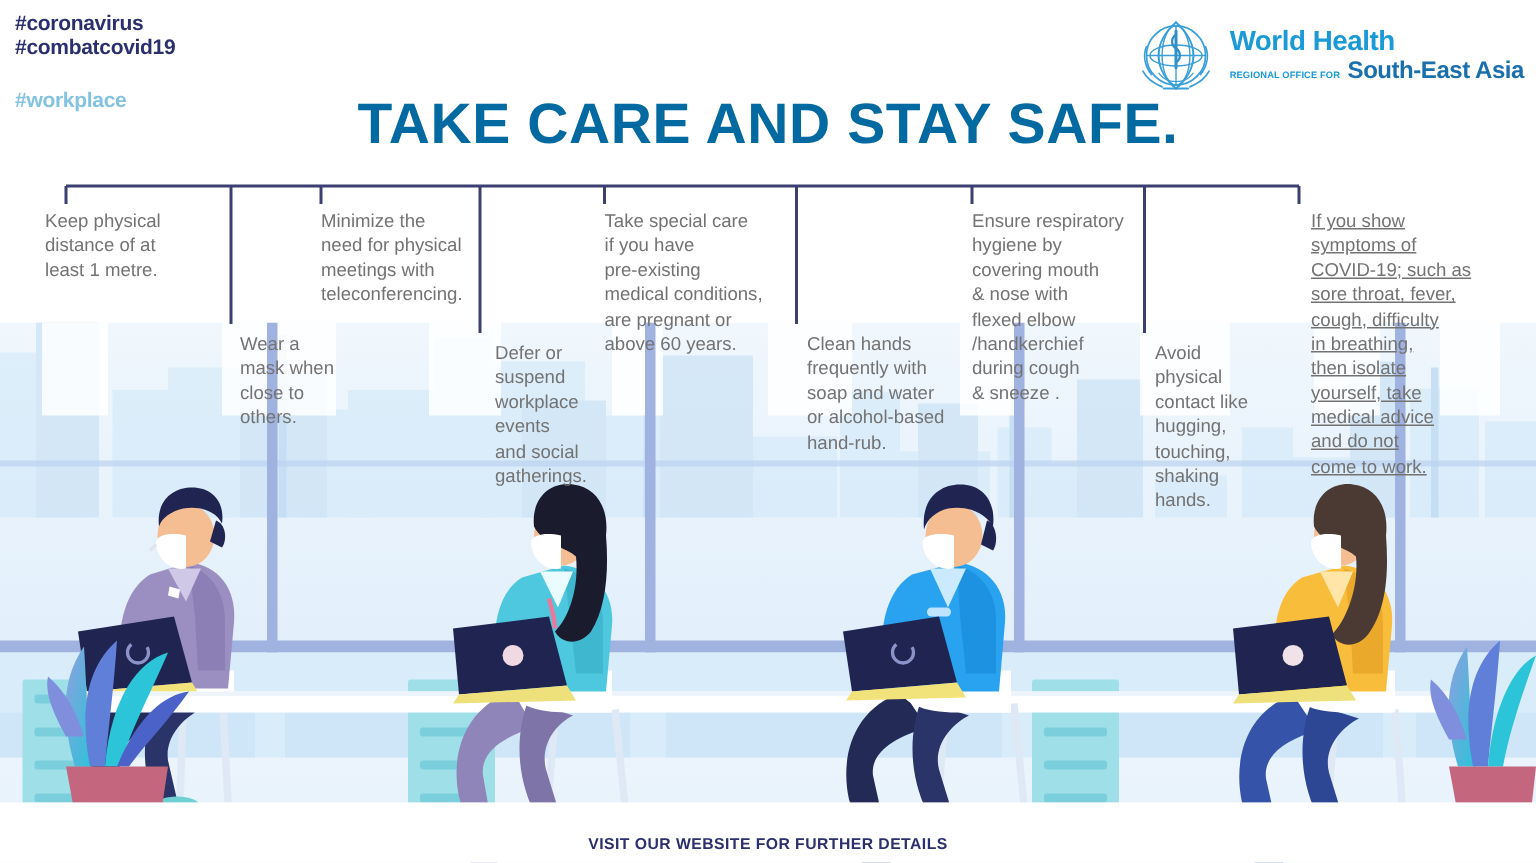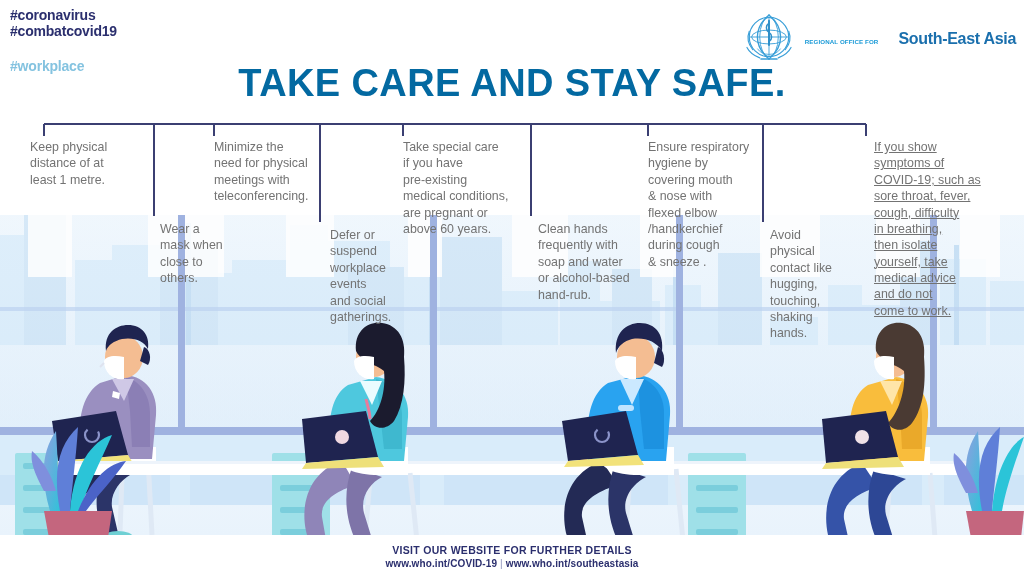--- a/index.html
+++ b/index.html
@@ -21,21 +21,21 @@
     position:absolute; left:0; right:0; top:62px; text-align:center;
     font-size:38px; font-weight:bold; color:#0369a1; letter-spacing:0.4px;
   }
 
   .who-logo { position:absolute; right:8px; top:8px; display:flex; align-items:center; gap:7px; }
   .who-emblem { width:58px; height:58px; flex:0 0 58px; }
   .who-words { line-height:1.0; }
   .who-words .w1, .who-words .w2 {
     color:#1a9ad7; font-weight:bold; font-size:18.5px; letter-spacing:-0.3px; display:block;
   }
-  .who-sea { display:flex; align-items:flex-end; gap:20px; margin-top:4px; }
+  .who-sea { display:flex; align-items:flex-end; gap:5px; margin-top:4px; }
   .who-sea .roff { color:#1a9ad7; font-size:6.2px; font-weight:bold; letter-spacing:0.1px; padding-bottom:2px; }
   .who-sea .sea { color:#1a6fad; font-weight:bold; font-size:16px; letter-spacing:-0.3px; }
 
   
   .bracket { position:absolute; left:0; top:0; width:1024px; height:240px; pointer-events:none; }
 
   
   .tip {
     position:absolute; color:#737373; font-size:12.4px; line-height:1.32;
     white-space:pre-line;
@@ -364,20 +364,21 @@
       <path d="M50 26 C44 30 44 38 50 42 C56 46 56 54 50 58" fill="none" stroke="#2f8fc9" stroke-width="2.6"></path>
       <g stroke="#3a9fd8" stroke-width="2" fill="none" stroke-linecap="round">
         <path d="M22 72 C14 62 12 50 16 40"></path>
         <path d="M78 72 C86 62 88 50 84 40"></path>
         <path d="M34 86 C24 82 16 76 12 68"></path>
         <path d="M66 86 C76 82 84 76 88 68"></path>
       </g>
       <path d="M36 88 L64 88" stroke="#3a9fd8" stroke-width="2.4" stroke-linecap="round"></path>
     </svg>
     <div class="who-words">
+      <span class="w1">World Health</span>
       <div class="who-sea">
         <span class="roff">REGIONAL OFFICE FOR</span>
         <span class="sea">South-East Asia</span>
       </div>
     </div>
   </div>
 
   <svg class="bracket">
     <g id="connector-group" stroke="#3b3f72" stroke-width="2" fill="none">
         <line x1="44" y1="124" x2="866" y2="124" stroke="#3b3f72"></line>
@@ -445,18 +446,15 @@
 in breathing,
 then isolate
 yourself, take
 medical advice
 and do not
 come to work.</div>
     </div>
 
   <div class="footer">
     <div class="f1">VISIT OUR WEBSITE FOR FURTHER DETAILS</div>
-    <div class="f2">
-      <span>www.who.int/COVID-19</span><span class="sep">|</span><span>www.who.int/southeastasia</span>
-    </div>
   </div>
 
 </div>
 
 </body></html>

